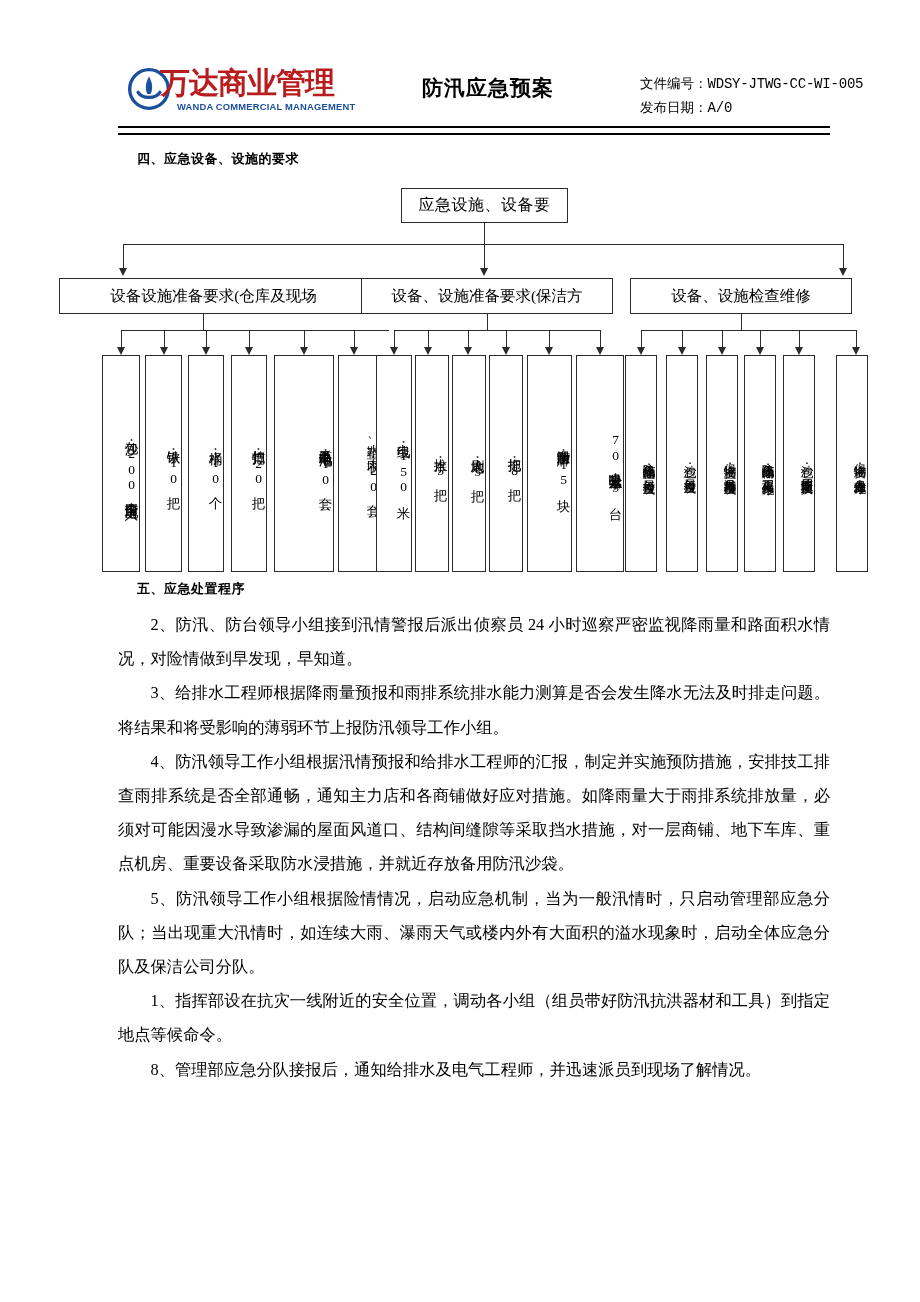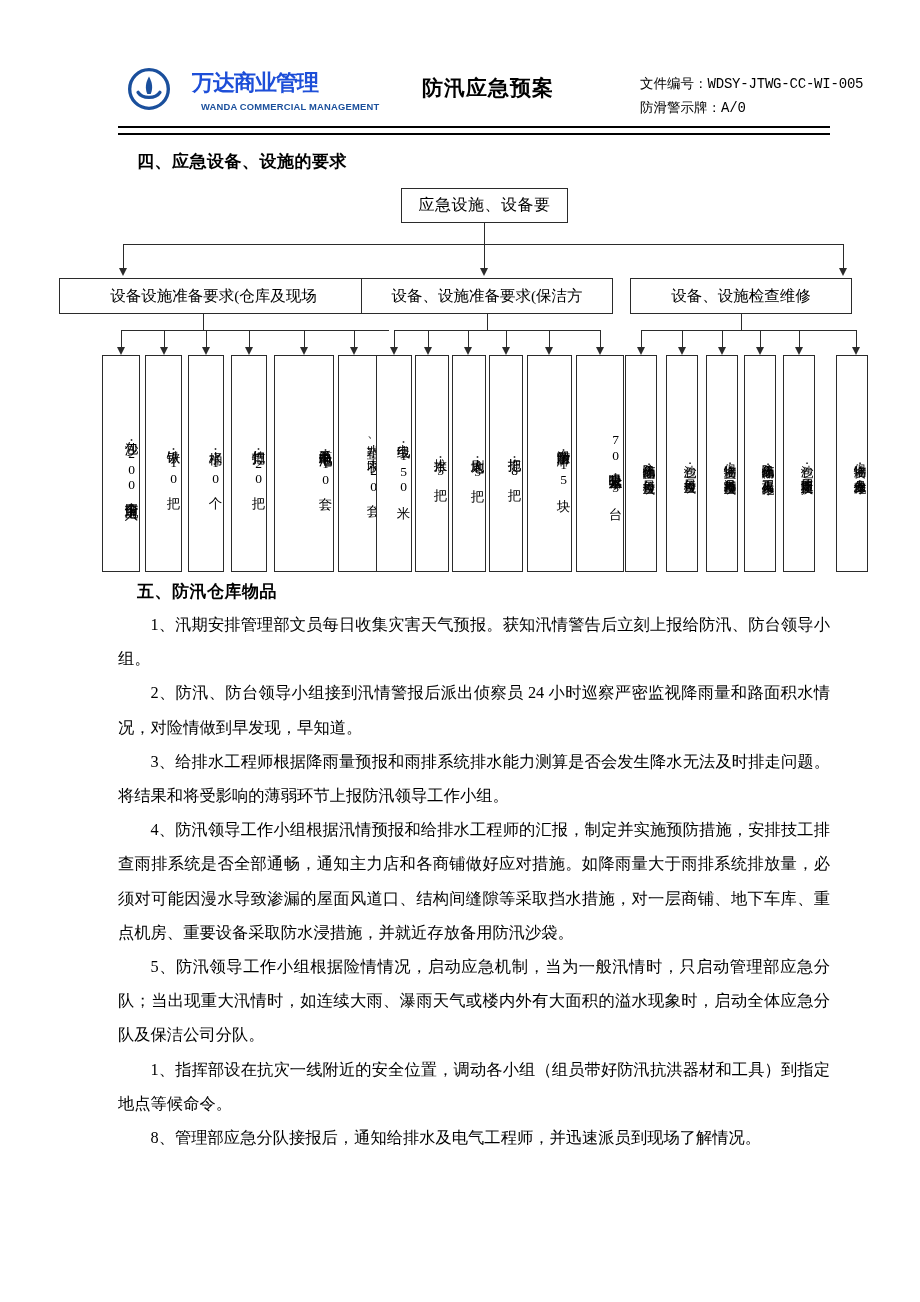--- a/index.html
+++ b/index.html
@@ -28,39 +28,38 @@
     left: 128px; top: 66px;
     width: 250px; height: 56px;
   }
   #logo-mark {
     position: absolute;
     left: 0; top: 2px;
     width: 42px; height: 42px;
   }
   #logo-wordmark {
     position: absolute;
-    left: 64px; top: 0px;
+    left: 32px; top: 0px;
     font-family: "Liberation Sans", "DejaVu Sans", sans-serif;
     font-weight: bold;
-    font-size: 22px;
+    font-size: 30px;
     letter-spacing: -1px;
-    color: #1d4ed8;
+    color: #b91c1c;
     line-height: 34px;
     white-space: nowrap;
   }
   #logo-subtext {
     position: absolute;
     left: 49px; top: 35px;
     font-family: "Liberation Sans", "DejaVu Sans", sans-serif;
     font-weight: bold;
     font-size: 9.4px;
     letter-spacing: 0.2px;
     color: #1a4f9c;
     white-space: nowrap;
-    margin-left: 24px;
   }
   #header-title {
     position: absolute;
     left: 422px; top: 74px;
     font-family: "Liberation Sans", "DejaVu Sans", sans-serif;
     font-weight: bold;
     font-size: 21px;
     letter-spacing: 1px;
     white-space: nowrap;
   }
@@ -84,21 +83,21 @@
     height: 5px;
     border-top: 2px solid #000;
     border-bottom: 2px solid #000;
   }
 
   
   .section-heading {
     position: absolute;
     font-family: "Liberation Sans", "DejaVu Sans", sans-serif;
     font-weight: bold;
-    font-size: 17px;
+    font-size: 13px;
     letter-spacing: 0.5px;
     white-space: nowrap;
   }
   #heading-4 { left: 137px; top: 150px; }
   #heading-5 { left: 137px; top: 580px; }
 
   
   #flowchart {
     position: absolute;
     left: 16px; top: 180px;
@@ -193,21 +192,21 @@
       <path d="M24 58 C34 74 66 74 76 58" fill="none" stroke="#1a4f9c" stroke-width="8" stroke-linecap="round"></path>
     </svg>
     <div id="logo-wordmark">万达商业管理</div>
     <div id="logo-subtext">WANDA COMMERCIAL MANAGEMENT</div>
   </div>
 
   <div id="header-title">防汛应急预案</div>
 
   <div id="header-meta">
     <div class="meta-line"><span>文件编号：</span><span class="meta-code">WDSY-JTWG-CC-WI-005</span></div>
-    <div class="meta-line"><span>防滑警示牌：</span><span class="meta-code">A/0</span></div>
+    <div class="meta-line"><span>发布日期：</span><span class="meta-code">A/0</span></div>
   </div>
 
   <div id="header-rule"></div>
 </div>
 
 <div class="section-heading" id="heading-4">四、应急设备、设施的要求</div>
 
 <div id="flowchart">
 
   <div class="fc-box" id="fc-root">应急设施、设备要</div>
@@ -285,23 +284,22 @@
   <div class="arrow-down" style="left:836px; top:167px;"></div>
 
   <div class="fc-leaf narrow" style="left:609px; width:32px;">防汛仓库物品：每日检查一次</div>
   <div class="fc-leaf narrow" style="left:650px; width:32px;">沙包：每日检查一次</div>
   <div class="fc-leaf narrow" style="left:690px; width:32px;">保洁物资：汛期每月检查一次</div>
   <div class="fc-leaf narrow" style="left:728px; width:32px;">防汛仓库物品：工程人员维修</div>
   <div class="fc-leaf narrow" style="left:767px; width:32px;">沙包：使用后立即更换</div>
   <div class="fc-leaf narrow" style="left:820px; width:32px;">保洁物资：专业人员维修</div>
 </div>
 
-<div class="section-heading" id="heading-5">五、防汛仓库物品</div>
+<div class="section-heading" id="heading-5">五、应急处置程序</div>
 
 <div id="body-text">
-  <p>1、汛期安排管理部文员每日收集灾害天气预报。获知汛情警告后立刻上报给防汛、防台领导小组。</p>
   <p>2、防汛、防台领导小组接到汛情警报后派出侦察员 24 小时巡察严密监视降雨量和路面积水情况，对险情做到早发现，早知道。</p>
   <p>3、给排水工程师根据降雨量预报和雨排系统排水能力测算是否会发生降水无法及时排走问题。将结果和将受影响的薄弱环节上报防汛领导工作小组。</p>
   <p>4、防汛领导工作小组根据汛情预报和给排水工程师的汇报，制定并实施预防措施，安排技工排查雨排系统是否全部通畅，通知主力店和各商铺做好应对措施。如降雨量大于雨排系统排放量，必须对可能因漫水导致渗漏的屋面风道口、结构间缝隙等采取挡水措施，对一层商铺、地下车库、重点机房、重要设备采取防水浸措施，并就近存放备用防汛沙袋。</p>
   <p>5、防汛领导工作小组根据险情情况，启动应急机制，当为一般汛情时，只启动管理部应急分队；当出现重大汛情时，如连续大雨、瀑雨天气或楼内外有大面积的溢水现象时，启动全体应急分队及保洁公司分队。</p>
   <p>1、指挥部设在抗灾一线附近的安全位置，调动各小组（组员带好防汛抗洪器材和工具）到指定地点等候命令。</p>
   <p>8、管理部应急分队接报后，通知给排水及电气工程师，并迅速派员到现场了解情况。</p>
 </div>
 
 </body></html>

